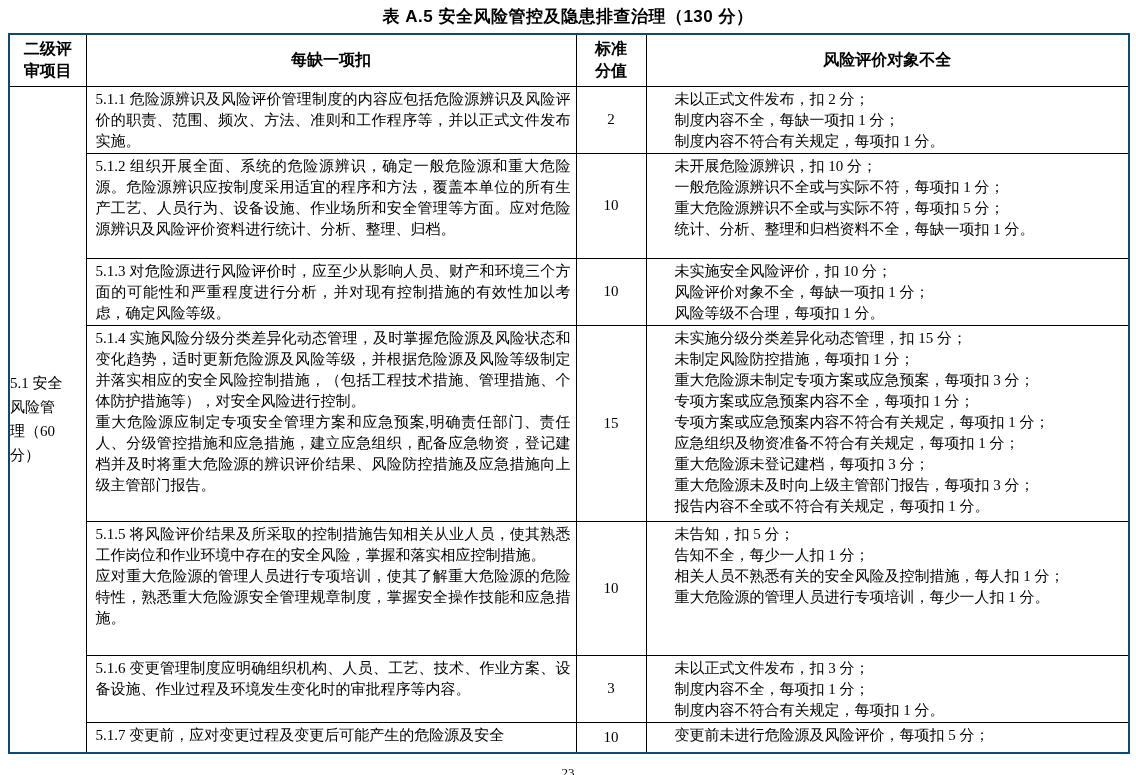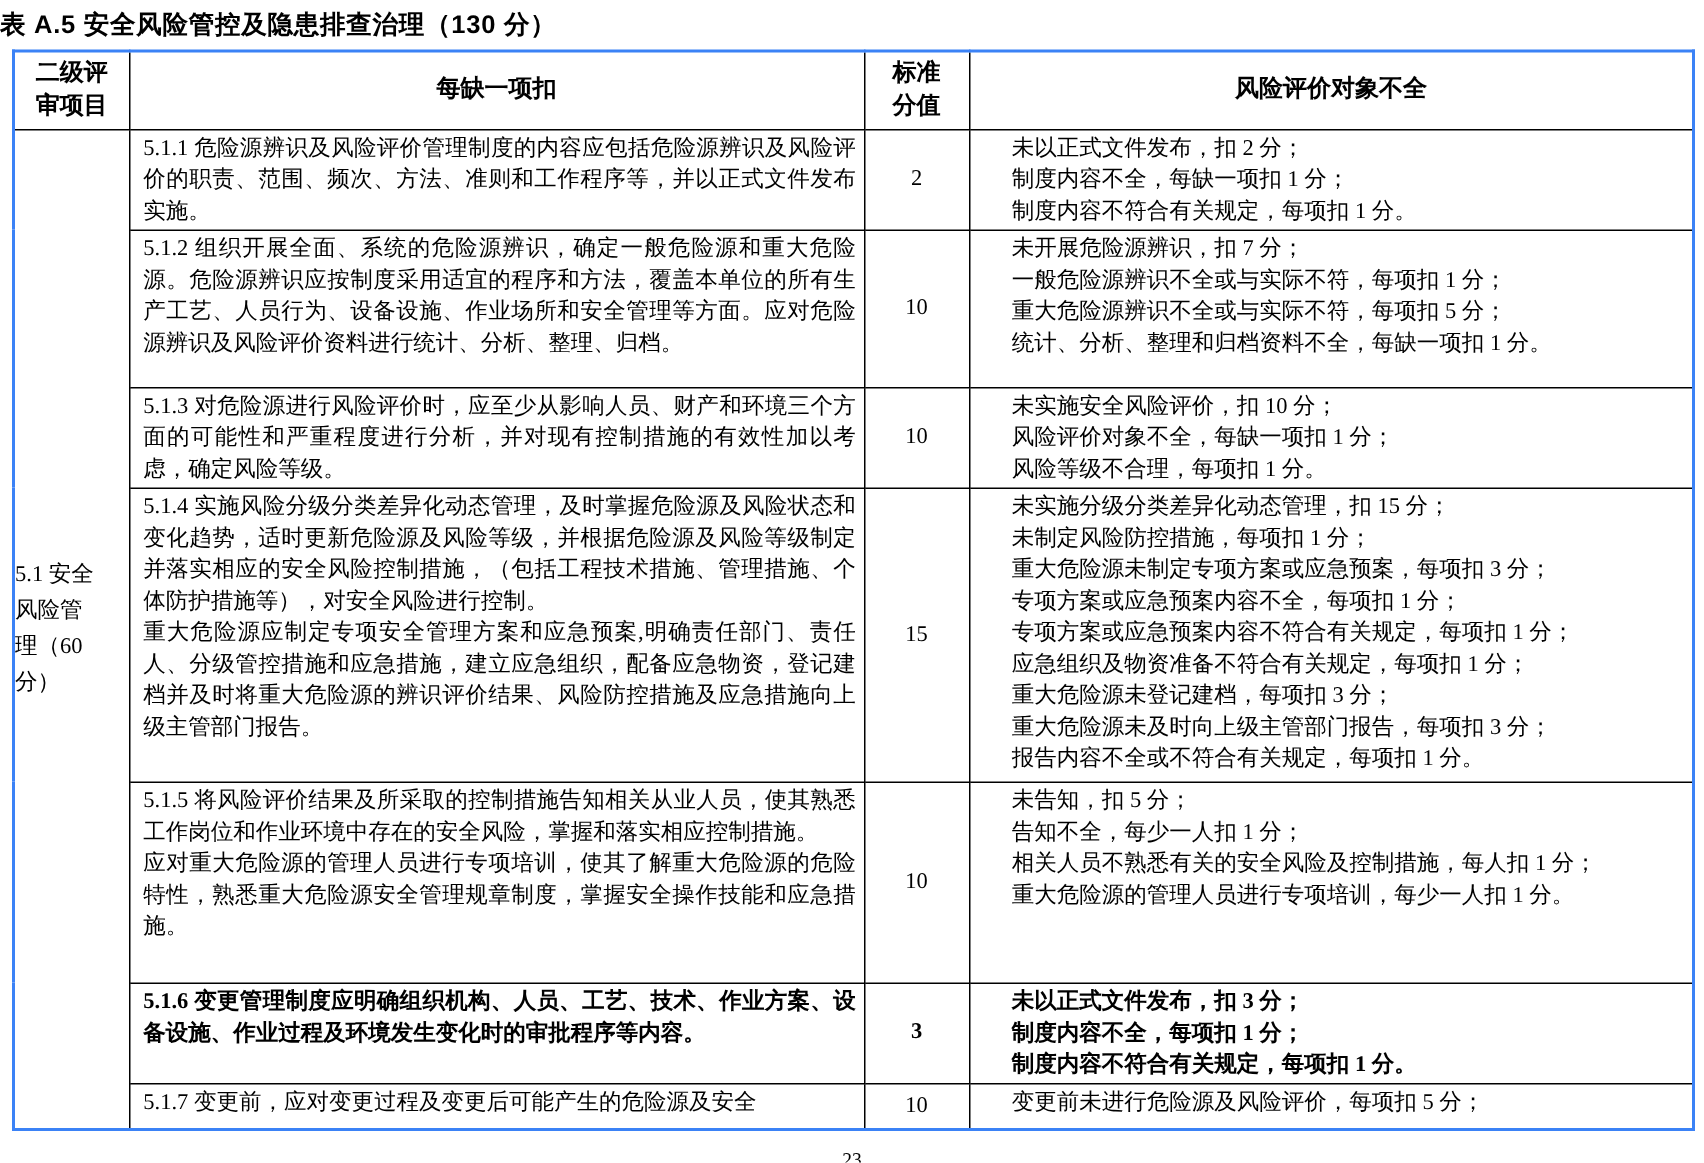--- a/index.html
+++ b/index.html
@@ -12,33 +12,33 @@
     color: #000;
     overflow: hidden;
   }
   .page {
     position: relative;
     width: 1136px;
     height: 775px;
   }
   .doc-title {
     padding-top: 7px;
-    text-align: left;
+    text-align: center;
     font-family: "Liberation Sans", "DejaVu Sans", sans-serif;
     font-weight: bold;
     font-size: 17px;
     line-height: 20px;
     letter-spacing: 0.5px;
   }
   table.review-table {
     border-collapse: collapse;
     table-layout: fixed;
     width: 1120px;
     margin: 6px 0 0 8px;
-    border: 2px solid #3b82f6;
+    border: 2px solid #0c4a6e;
   }
   .review-table th, .review-table td {
     border: 1px solid #000;
     padding: 0;
     font-size: 15px;
     line-height: 21px;
     overflow: hidden;
   }
   .review-table thead th {
     font-family: "Liberation Sans", "DejaVu Sans", sans-serif;
@@ -73,21 +73,21 @@
     vertical-align: top;
     padding: 2px 4px 1px 28px;
     white-space: pre-line;
   }
   tr.hdr  { height: 52px; }
   tr.r0 { height: 65px; }
   tr.r1 { height: 105px; }
   tr.r2 { height: 65px; padding-left: 12px; }
   tr.r3 { height: 196px; }
   tr.r4 { height: 134px; }
-  tr.r5 { height: 62px; font-weight: bold; }
+  tr.r5 { height: 62px; }
   tr.r6 { height: 31px; padding-left: 23px; }
   .page-number {
     margin-top: 11px;
     text-align: center;
     font-size: 13px;
     line-height: 15px;
   }
 </style>
 </head>
 <body>
@@ -121,21 +121,21 @@
 分）</td>
         <td class="item-cell">5.1.1 危险源辨识及风险评价管理制度的内容应包括危险源辨识及风险评价的职责、范围、频次、方法、准则和工作程序等，并以正式文件发布实施。</td>
         <td class="score-cell">2</td>
         <td class="criteria-cell">未以正式文件发布，扣 2 分；
 制度内容不全，每缺一项扣 1 分；
 制度内容不符合有关规定，每项扣 1 分。</td>
       </tr>
       <tr class="r1">
         <td class="item-cell">5.1.2 组织开展全面、系统的危险源辨识，确定一般危险源和重大危险源。危险源辨识应按制度采用适宜的程序和方法，覆盖本单位的所有生产工艺、人员行为、设备设施、作业场所和安全管理等方面。应对危险源辨识及风险评价资料进行统计、分析、整理、归档。</td>
         <td class="score-cell">10</td>
-        <td class="criteria-cell">未开展危险源辨识，扣 7 分；
+        <td class="criteria-cell">未开展危险源辨识，扣 10 分；
 一般危险源辨识不全或与实际不符，每项扣 1 分；
 重大危险源辨识不全或与实际不符，每项扣 5 分；
 统计、分析、整理和归档资料不全，每缺一项扣 1 分。</td>
       </tr>
       <tr class="r2">
         <td class="item-cell">5.1.3 对危险源进行风险评价时，应至少从影响人员、财产和环境三个方面的可能性和严重程度进行分析，并对现有控制措施的有效性加以考虑，确定风险等级。</td>
         <td class="score-cell">10</td>
         <td class="criteria-cell">未实施安全风险评价，扣 10 分；
 风险评价对象不全，每缺一项扣 1 分；
 风险等级不合理，每项扣 1 分。</td>

